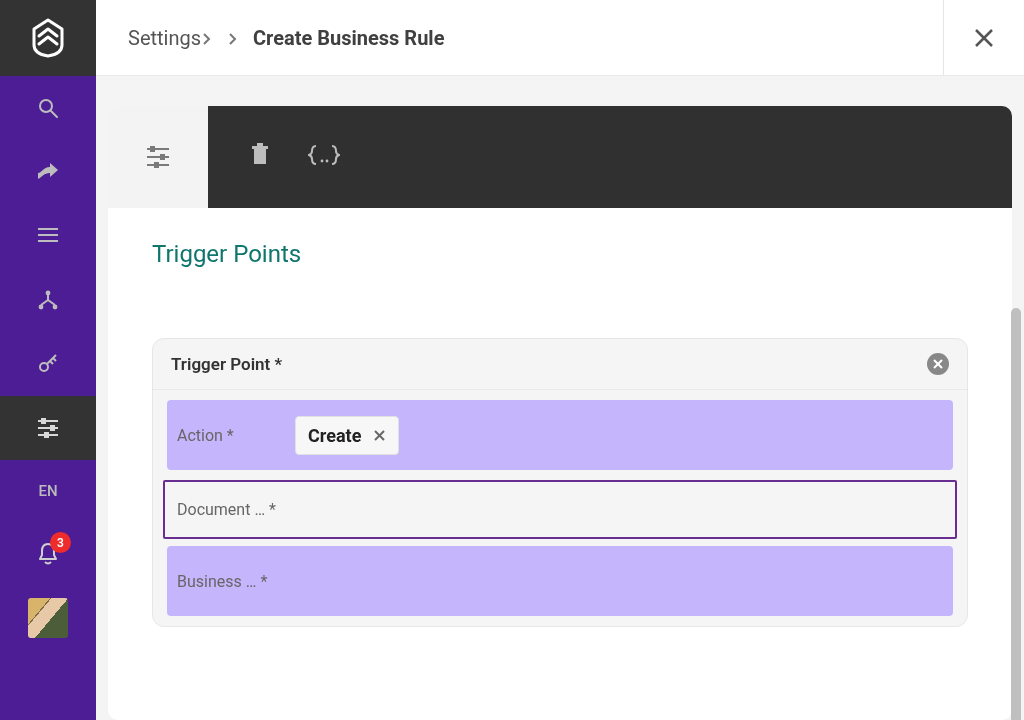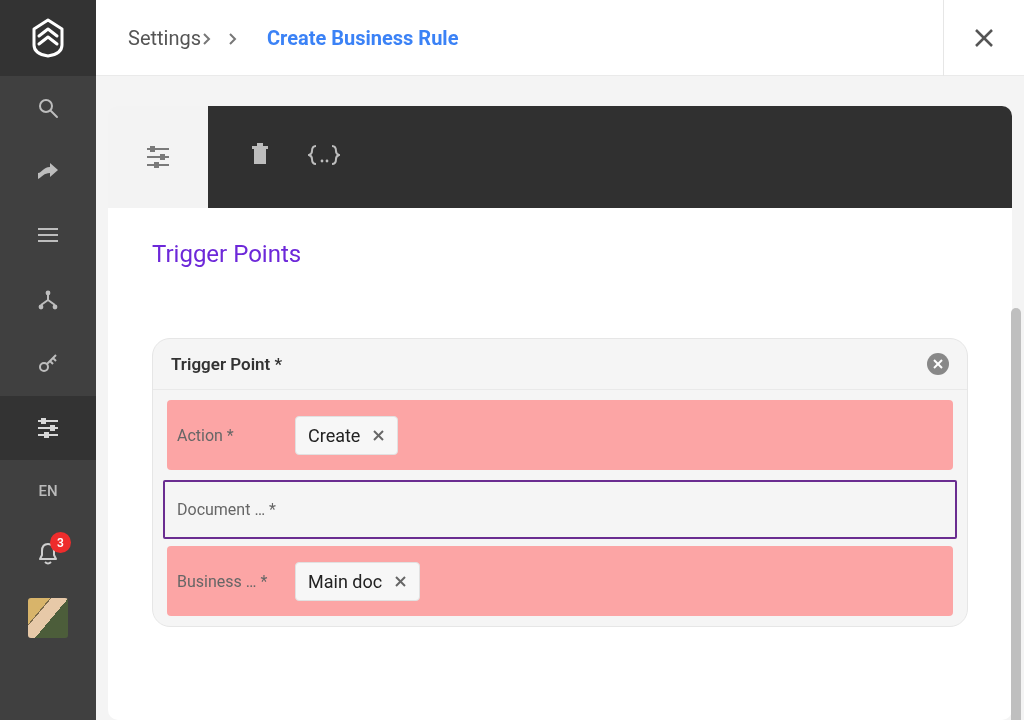--- a/index.html
+++ b/index.html
@@ -1,21 +1,21 @@
 <!DOCTYPE html>
 <html><head>
 <meta charset="utf-8">
 <style>
   * { box-sizing: border-box; margin: 0; padding: 0; }
   html, body { width: 1024px; height: 720px; font-family: -apple-system, BlinkMacSystemFont, "Segoe UI", Roboto, Arial, sans-serif; background: #ffffff; overflow: hidden; }
 
   
   .sidebar {
     position: absolute; left: 0; top: 0; width: 96px; height: 720px;
-    background: #404040; display: flex; flex-direction: column; align-items: flex-start;
+    background: #4c1d95; display: flex; flex-direction: column; align-items: flex-start;
   }
   .sidebar-top {
     width: 96px; height: 76px; background: #333333;
     display: flex; align-items: center; justify-content: center;
   }
   .sidebar-items { display: flex; flex-direction: column; width: 100%; }
   .sidebar-item {
     width: 96px; height: 64px;
     display: flex; align-items: center; justify-content: center;
     color: #b0b0b0; cursor: pointer;
@@ -48,21 +48,21 @@
   .header {
     position: absolute; left: 96px; top: 0; width: 928px; height: 76px;
     background: #ffffff; border-bottom: 1px solid #eaeaea;
     display: flex; align-items: center;
   }
   .breadcrumbs {
     display: flex; align-items: center; gap: 0;
     padding-left: 32px; font-size: 20px; color: #555;
   }
   .crumb { cursor: pointer; color: #555; }
-  .crumb.current { font-weight: 700; color: #3b82f6; cursor: default; margin-left: 14px; }
+  .crumb.current { font-weight: 700; color: #404040; cursor: default; }
   .crumb-caret { color: #888; }
   .header-divider {
     position: absolute; right: 80px; top: 0; width: 1px; height: 76px; background: #e6e6e6;
   }
   .header-close {
     position: absolute; right: 0; top: 0; width: 80px; height: 76px;
     display: flex; align-items: center; justify-content: center; cursor: pointer;
   }
 
   
@@ -86,51 +86,51 @@
   }
   .toolbar-btn { cursor: pointer; }
 
   
   .main-card {
     position: absolute; left: 108px; top: 208px; width: 904px; height: 512px;
     background: #ffffff; border-radius: 0 0 10px 10px;
     overflow: hidden;
   }
   .section-title {
-    font-size: 24px; color: #6d28d9; font-weight: 400;
+    font-size: 24px; color: #0f766e; font-weight: 400;
     padding: 32px 0 28px 44px;
   }
 
   .trigger-box {
     margin: 42px 44px 0 44px;
-    background: #f5f5f5; border: 1px solid #e6e6e6; border-radius: 18px;
+    background: #f5f5f5; border: 1px solid #e6e6e6; border-radius: 12px;
   }
   .trigger-box-header {
     display: flex; align-items: center; justify-content: space-between;
     padding: 14px 18px; border-bottom: 1px solid #e9e9e9;
     font-size: 17px; font-weight: 600; color: #333;
   }
   .close-circle {
     width: 22px; height: 22px; border-radius: 50%; background: #888;
     display:flex; align-items:center; justify-content:center; cursor:pointer;
   }
 
   .field-row {
     display: flex; align-items: center; min-height: 70px;
-    margin: 10px 14px; background: #fca5a5; border-radius: 4px;
+    margin: 10px 14px; background: #c4b5fd; border-radius: 4px;
     padding: 0 0 0 10px;
   }
   .field-label {
     width: 118px; font-size: 16px; color: #666; white-space: nowrap;
   }
   .field-chip-zone { display:flex; align-items:center; }
   .chip {
     display:flex; align-items:center; gap:12px;
     background: #f7f7f7; border: 1px solid #e1e1e1; border-radius: 4px;
-    padding: 8px 12px; font-size: 18px; color: #222;
+    padding: 8px 12px; font-size: 18px; color: #222; font-weight: bold;
   }
   .chip-x { cursor:pointer; display:flex; align-items:center; }
 
   .highlighted-row-wrap {
     margin: 7px 10px;
     border: 2px solid #6a2d91;
     border-radius: 2px;
     padding: 18px 4px;
     display:flex; align-items:center;
   }
@@ -333,33 +333,20 @@
         </div>
       </div>
     </div>
 
     <div class="highlighted-row-wrap">
       <div class="field-label">Document … *</div>
     </div>
 
     <div class="field-row" style="margin-top:6px">
       <div class="field-label">Business … *</div>
-      <div class="field-chip-zone">
-        <div class="chip">
-          <span>Main doc</span>
-          <span class="chip-x">
-            <span>
-              <svg width="13" height="13" viewBox="0 0 13 13">
-                  <line x1="2" y1="2" x2="11" y2="11" stroke="#666" stroke-width="2"></line>
-                  <line x1="11" y1="2" x2="2" y2="11" stroke="#666" stroke-width="2"></line>
-                </svg>
-            </span>
-          </span>
-        </div>
-      </div>
     </div>
 
   </div>
 </div>
 
 <div class="scroll-track">
   <div class="scroll-thumb"></div>
 </div>
 
 </body></html>

